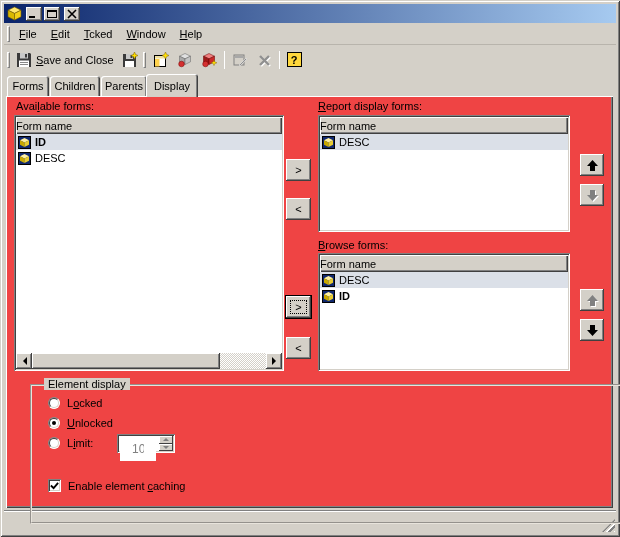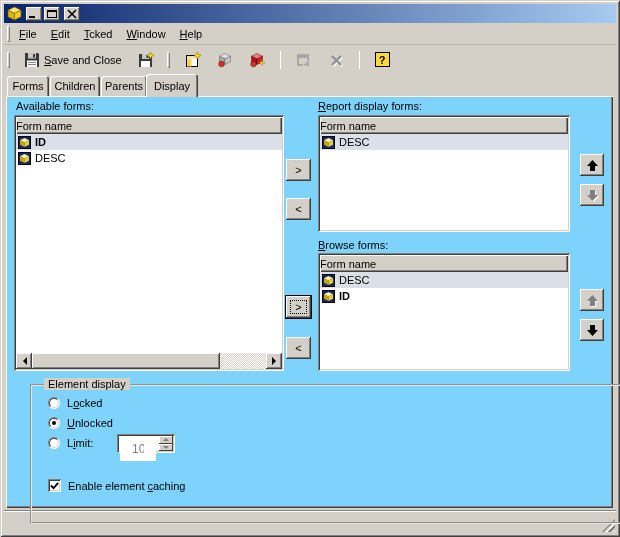--- a/index.html
+++ b/index.html
@@ -15,41 +15,41 @@
   }
   .titlebar .ticon{width:15px;height:15px;margin:0 4px 0 1px;flex:0 0 auto;}
   .titlebar .ttext{color:#fff;font-size:11px;font-weight:bold;flex:1 1 auto;white-space:nowrap;overflow:hidden;}
   .winbtns{display:flex;gap:2px;margin-right:1px;}
   .winbtn{
     width:16px;height:14px;background:#d4d0c8;display:flex;align-items:center;justify-content:center;
     box-shadow: inset -1px -1px #404040, inset 1px 1px #fff, inset -2px -2px #808080;
   }
   .band{position:absolute;left:4px;right:4px;display:flex;align-items:center;}
   .menubar{top:23px;height:22px;border-bottom:1px solid #b8b4ac;}
-  .toolbar{top:45px;height:29px;gap:8px;}
+  .toolbar{top:45px;height:29px;}
   .grip{width:3px;height:16px;border-left:1px solid #fff;border-top:1px solid #fff;border-right:1px solid #808080;border-bottom:1px solid #808080;margin:0 2px 0 3px;}
   .grip2{width:3px;height:16px;border-left:1px solid #fff;border-top:1px solid #fff;border-right:1px solid #808080;border-bottom:1px solid #808080;margin:0 3px 0 1px;}
   .menuitem{font-size:11px;padding:3px 7px;color:#000;white-space:nowrap;}
   .mn{text-decoration:underline;}
   .tbtn{display:flex;align-items:center;gap:4px;padding:2px 4px;font-size:11px;white-space:nowrap;}
   .tsep{width:1px;height:18px;background:#808080;border-right:1px solid #fff;margin:0 3px;}
   .ticon16{width:16px;height:16px;display:block;}
   .helpbox{width:15px;height:15px;border:1px solid #000;background:#ffd83d;color:#000;
     font-size:11px;font-weight:bold;display:flex;align-items:center;justify-content:center;}
   
   .tab{
     position:absolute;height:20px;top:76px;background:#d4d0c8;font-size:11px;
     display:flex;align-items:center;justify-content:center;
     border-radius:3px 3px 0 0;
     box-shadow: inset 1px 1px #fff, inset -1px 0 #404040, inset -2px 0 #808080;
     z-index:1;
   }
   .tab.active{top:74px;height:23px;z-index:3;box-shadow: inset 1px 1px #fff, inset -1px 0 #404040, inset -2px 0 #808080;}
   .tabpage{
-    position:absolute;left:6px;top:96px;width:607px;height:412px;background:#7dd3fc;z-index:2;
+    position:absolute;left:6px;top:96px;width:607px;height:412px;background:#ef4444;z-index:2;
     box-shadow: inset 1px 1px #fff, inset -1px -1px #404040, inset -2px -2px #808080;
   }
   .lbl{position:absolute;font-size:11px;color:#000;white-space:nowrap;}
   .listview{
     position:absolute;background:#fff;
     box-shadow: inset 1px 1px #808080, inset -1px -1px #fff, inset 2px 2px #404040, inset -2px -2px #d4d0c8;
   }
   .lv-header{
     position:absolute;left:2px;top:2px;right:2px;height:17px;background:#d4d0c8;
     font-size:11px;display:flex;align-items:center;

